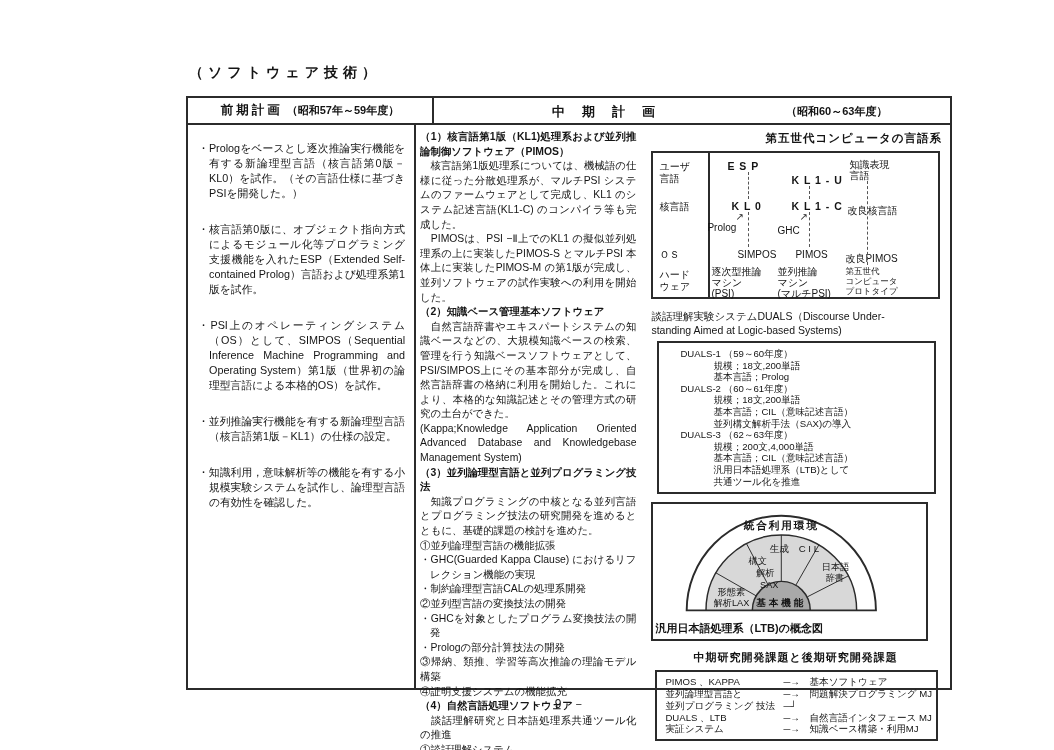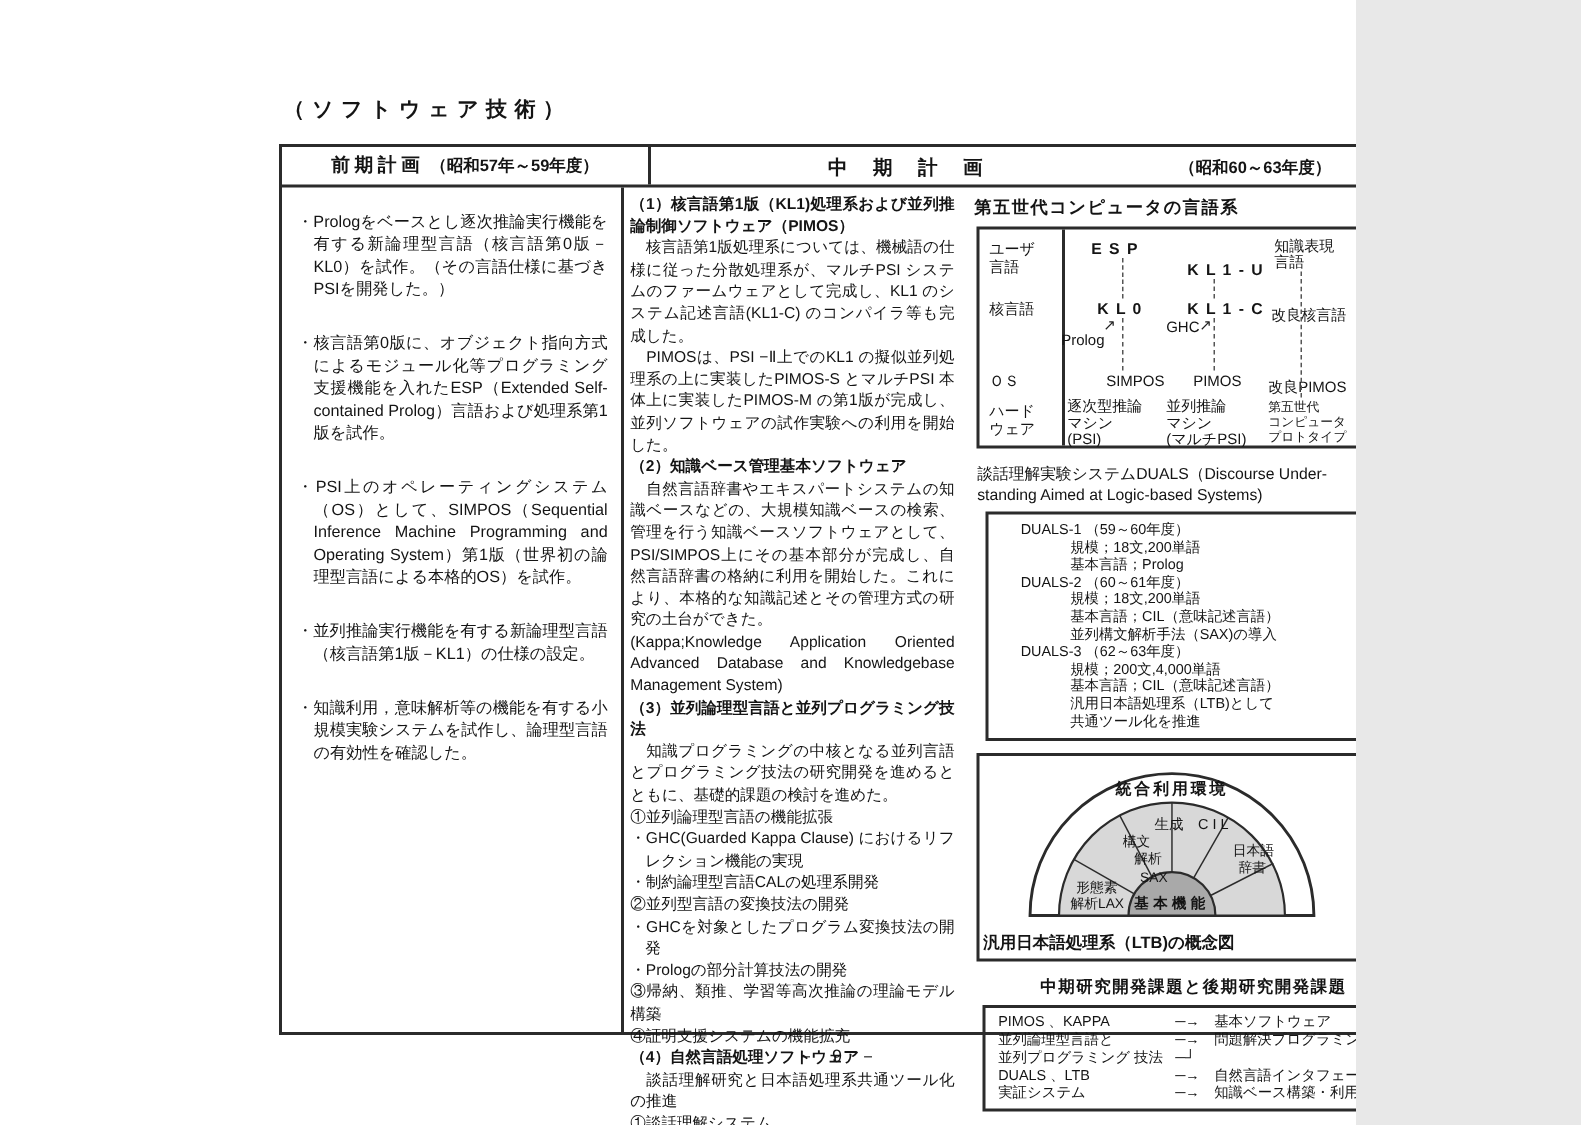--- a/index.html
+++ b/index.html
@@ -1,17 +1,17 @@
 <!DOCTYPE html>
 <html><head>
 <meta charset="utf-8">
 <style>
   html,body{margin:0;padding:0;}
   body{background:#e8e8e8;font-family:"Liberation Sans",sans-serif;}
-  #canvas{position:relative;width:904px;height:750px;background:#ffffff;color:#141414;overflow:hidden;}
+  #canvas{position:relative;width:1054px;height:750px;background:#ffffff;color:#141414;overflow:hidden;}
 
   .doc-title{position:absolute;left:189px;top:64px;font-size:14px;font-weight:bold;letter-spacing:5px;}
 
   .main-table{position:absolute;left:186px;top:96px;width:766px;height:594px;border:2px solid #2b2b2b;box-sizing:border-box;}
   .hdr-row{display:flex;height:27px;border-bottom:2px solid #2b2b2b;box-sizing:border-box;}
   .hdr-left{width:246px;border-right:2px solid #2b2b2b;box-sizing:border-box;display:flex;align-items:center;justify-content:center;gap:4px;}
   .hl-title{font-size:12.5px;font-weight:bold;letter-spacing:3px;}
   .hl-years{font-size:11px;font-weight:bold;}
   .hdr-right{flex:1;position:relative;}
   .hm-title{position:absolute;left:118px;top:5px;font-size:13px;font-weight:bold;letter-spacing:2px;}
@@ -21,21 +21,21 @@
   .col-early{width:246px;border-right:2px solid #2b2b2b;box-sizing:border-box;padding:16px 9px 0 10px;font-size:10.8px;line-height:15px;}
   .ep-item{margin:0 0 21px 0;padding-left:11px;text-indent:-11px;text-align:justify;}
 
   .col-mid{width:244px;box-sizing:border-box;padding:5px 5px 0 4px;font-size:10.4px;line-height:14.6px;}
   .mp{text-align:justify;}
   .mp.sec{font-weight:bold;}
   .mp.bullet{padding-left:10px;text-indent:-10px;}
   .mp.eng{letter-spacing:0;}
 
   .col-right{flex:1;box-sizing:border-box;padding:4px 8px 0 8px;position:relative;}
-  .lang-title{text-align:left;font-size:11.5px;font-weight:bold;letter-spacing:1px;margin-top:2px;}
+  .lang-title{text-align:right;font-size:11.5px;font-weight:bold;letter-spacing:1px;margin-top:2px;}
   .lang-box{position:relative;margin:5px 2px 0 2px;height:148px;border:2px solid #2b2b2b;box-sizing:border-box;font-size:10px;}
   .lb-divider{position:absolute;left:55px;top:0;bottom:0;border-left:2px solid #2b2b2b;}
   .lbl{position:absolute;left:6px;white-space:pre-line;font-size:10px;line-height:12px;}
   .lbl.l1{top:8px;}
   .lbl.l2{top:48px;}
   .lbl.l3{top:96px;}
   .lbl.l4{top:116px;}
   .lc{position:absolute;white-space:pre-line;line-height:11px;font-size:10px;}
   .lc.big{font-size:10.5px;font-weight:bold;letter-spacing:1px;}
   .lc.sm{font-size:8.5px;line-height:10px;}
@@ -152,21 +152,21 @@
           <span class="lc big" style="left:74px;top:8px;">E S P</span>
           <span class="lc big" style="left:138px;top:22px;">K L 1 - U</span>
           <span class="lc" style="left:196px;top:6px;">知識表現
 言語</span>
 
           <span class="lc big" style="left:78px;top:48px;">K L 0</span>
           <span class="arr" style="left:82px;top:58px;">↗</span>
           <span class="lc" style="left:54px;top:69px;">Prolog</span>
           <span class="lc big" style="left:138px;top:48px;">K L 1 - C</span>
           <span class="arr" style="left:146px;top:58px;">↗</span>
-          <span class="lc" style="left:124px;top:60px;">GHC</span>
+          <span class="lc" style="left:124px;top:72px;">GHC</span>
           <span class="lc" style="left:194px;top:52px;">改良核言語</span>
 
           <span class="lc" style="left:84px;top:96px;">SIMPOS</span>
           <span class="lc" style="left:142px;top:96px;">PIMOS</span>
           <span class="lc" style="left:192px;top:100px;">改良PIMOS</span>
 
           <span class="lc" style="left:58px;top:113px;">逐次型推論
 マシン
 (PSI)</span>
           <span class="lc" style="left:124px;top:113px;">並列推論

